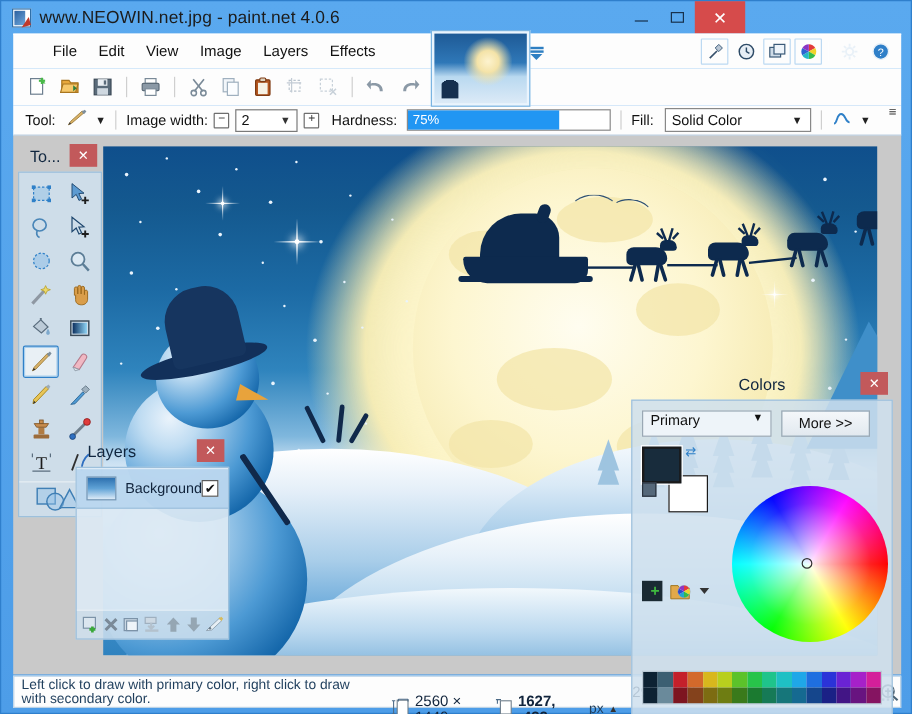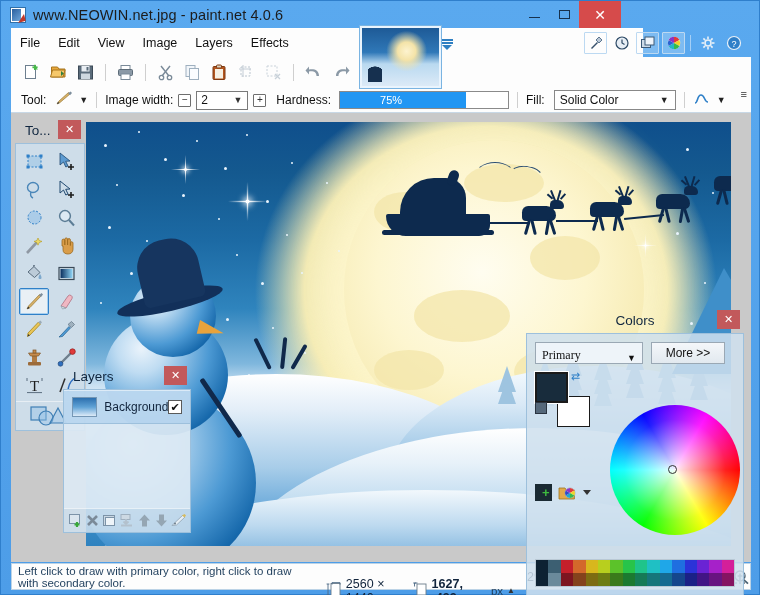--- a/index.html
+++ b/index.html
@@ -45,23 +45,24 @@
     width: 30px; height: 27px; display: flex; align-items: center; justify-content: center;
     color: #123; font-size: 13px;
   }
   .wbtn .glyph { display: block; }
   #btn-min .glyph { width: 11px; height: 1px; background: #17314d; margin-top: 6px; }
   #btn-max .glyph { width: 11px; height: 9px; border: 1.5px solid #17314d; }
   #btn-close { background: #d64b4b; width: 42px; color: #fff; font-size: 14px; font-weight: 300; }
 
   
   #menubar {
-    position: absolute; left: 10px; top: 27px; width: 632px; height: 29px;
+    position: absolute; left: 10px; top: 27px; width: 740px; height: 29px;
     background: #fdfdfd; display: flex; align-items: center;
     border-top: 1px solid #fff;
+    padding-left: 24px;
   }
   .menu-item {
     padding: 4px 9px; font-size: 12.5px; color: #101010; cursor: default;
     white-space: nowrap;
   }
 
   
   #thumb-tab {
     position: absolute; left: 358px; top: 24px; width: 83px; height: 64px;
     border: 1px solid #7ab4e2; background: #eaf4fd; padding: 2px;
@@ -132,21 +133,21 @@
   }
   #bw-input .chev { position: absolute; right: 5px; color: #333; font-size: 9px; }
   #hard-slider {
     width: 170px; height: 18px; border: 1px solid #8a8a8a; background: #fff; position: relative;
     margin-left: 3px;
   }
   #hard-fill {
     position: absolute; left: 0; top: 0; height: 100%; width: 75%;
     background: #2196f3;
   }
-  #hard-val { position: absolute; left: 4px; top: 2px; color: #fff; font-size: 11px; z-index: 2; margin-left: 36px;}
+  #hard-val { position: absolute; left: 4px; top: 2px; color: #fff; font-size: 11px; z-index: 2;}
   #fill-select {
     width: 122px; height: 20px; border: 1px solid #888; background: #fff;
     display: flex; align-items: center; padding-left: 5px; position: relative;
     margin-left: 4px; font-size: 12px;
   }
   #fill-select .chev { position: absolute; right: 6px; font-size: 9px; color: #222; }
   #tool-preview { margin: 0 4px; }
   #tb2-overflow {
     position: absolute; right: 4px; top: 3px; color: #333; font-size: 11px; line-height: 7px;
   }
@@ -307,23 +308,22 @@
   }
   .lbtn { width: 17px; height: 19px; display: flex; align-items: center; justify-content: center; }
 
   
   #colors-panel { left: 525px; top: 306px; width: 218px; }
   #colors-panel .panel-title { justify-content: center; padding-left: 0; }
   #colors-body { padding: 8px; }
   .crow1 { display: flex; gap: 8px; margin-bottom: 8px; }
   #mode-select {
     width: 108px; height: 22px; background: #eef4f9; border: 1px solid #9aa8b4;
-    display: flex; align-items: flex-end; padding-left: 6px; font-size: 12px; position: relative;
+    display: flex; align-items: flex-start; padding-left: 6px; font-size: 12px; position: relative;
     color: #111;
-    font-family: Liberation Serif, serif;
   }
   #mode-select .chev { position: absolute; right: 6px; font-size: 9px; }
   #more-btn {
     width: 74px; height: 22px; background: linear-gradient(180deg,#f4f7fa,#e2e9ef);
     border: 1px solid #9aa8b4; display: flex; align-items: center; justify-content: center;
     font-size: 12px; color: #111;
   }
   #swatch-area { position: relative; width: 62px; height: 48px; }
   #primary-sw {
     position: absolute; left: 0; top: 0; width: 33px; height: 31px;

